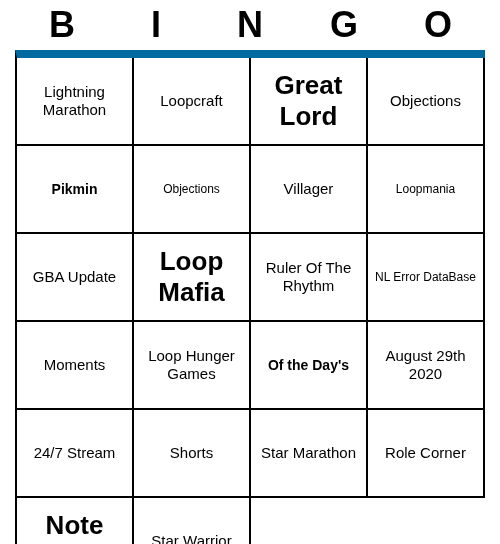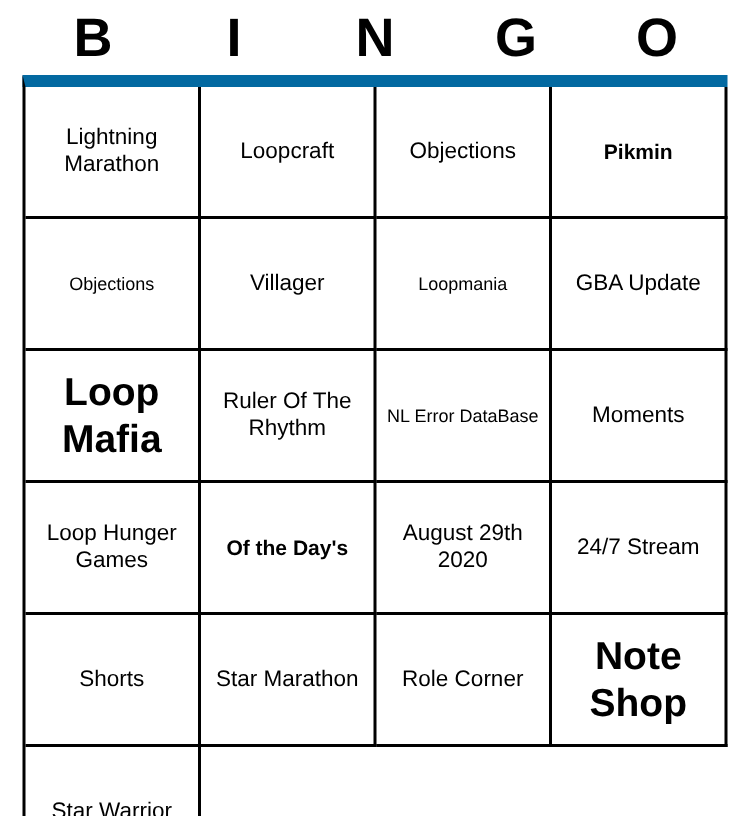--- a/index.html
+++ b/index.html
@@ -80,20 +80,23 @@
       <div class="bingo-header-cell">O</div>
     </div>
   <div class="bingo-grid">
   <div class="bingo-cell">
         <span class="text-medium">Lightning Marathon</span>
       </div>
       <div class="bingo-cell">
         <span class="text-medium">Loopcraft</span>
       </div>
       <div class="bingo-cell">
+        <span class="text-xlarge">Great Lord</span>
+      </div>
+      <div class="bingo-cell">
         <span class="text-medium">Objections</span>
       </div>
       <div class="bingo-cell">
         <span class="text-large">Pikmin</span>
       </div>
       <div class="bingo-cell">
         <span class="text-small">Objections</span>
       </div>
       <div class="bingo-cell">
         <span class="text-medium">Villager</span>

